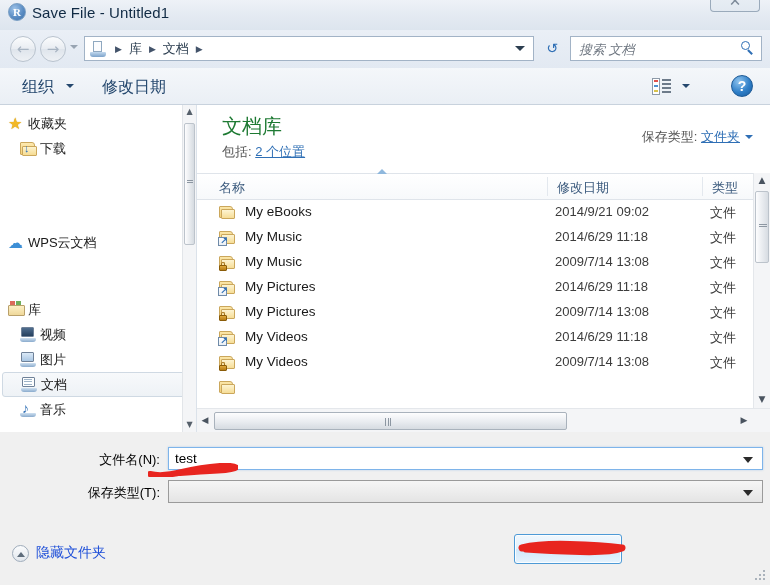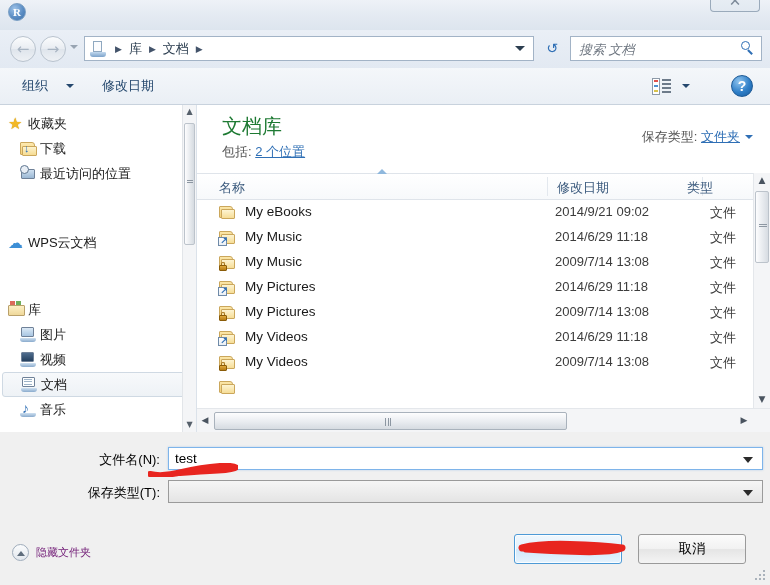--- a/index.html
+++ b/index.html
@@ -187,21 +187,21 @@
   
   .toolbar {
     position: absolute;
     left: 0; top: 68px; width: 770px; height: 37px;
     background: linear-gradient(to bottom, #f4f7fa 0%, #eaeff5 100%);
     border-bottom: 1px solid #c8d2dd;
     box-sizing: border-box;
   }
   .tb-item {
     position: absolute; top: 9px;
-    font-size: 13px;
+    font-size: 16px;
     color: #25486e;
     white-space: nowrap;
   }
   .tb-organize { left: 22px; }
   .tb-caret {
     position: absolute; top: 16px;
     width: 0; height: 0;
     border-left: 4px solid transparent;
     border-right: 4px solid transparent;
     border-top: 4px solid #25486e;
@@ -502,21 +502,21 @@
     box-sizing: border-box;
   }
   .col {
     position: absolute; top: 5px;
     font-size: 13px;
     color: #3b5a7d;
     white-space: nowrap;
   }
   .col-name { left: 22px; }
   .col-date { left: 360px; }
-  .col-type { left: 490px; }
+  .col-type { left: 515px; }
   .col-div {
     position: absolute; top: 3px;
     width: 1px; height: 19px;
     background: #e3e8ee;
   }
   .col-div-1 { left: 350px; }
   .col-div-2 { left: 505px; }
   .sort-ind {
     position: absolute; left: 180px; top: -5px;
     width: 0; height: 0;
@@ -736,22 +736,22 @@
     margin-right: 7px;
   }
   .hf-circle .chev {
     position: absolute; left: 4px; top: 6px;
     width: 0; height: 0;
     border-left: 4px solid transparent;
     border-right: 4px solid transparent;
     border-bottom: 5px solid #5f6d7c;
   }
   .hf-label {
-    font-size: 11px;
-    color: #701a75;
+    font-size: 14px;
+    color: #1d4ed8;
   }
   .btn {
     position: absolute;
     width: 108px; height: 30px;
     box-sizing: border-box;
     border-radius: 3px;
     font-size: 13.5px;
     text-align: center;
     line-height: 28px;
     color: #000;
@@ -793,20 +793,21 @@
     width: 110px; height: 16px;
   }
 </style>
 </head>
 <body>
 
 <div class="dialog">
 
   <div class="titlebar">
     <div class="title-icon">R</div>
+    <div class="title-text">Save File - Untitled1</div>
     <div class="close-btn">
       <div class="close-x">✕</div>
     </div>
   </div>
 
   <div class="addrbar">
     <div class="nav-btn nav-back">
       <div class="nav-arrow">←</div>
     </div>
     <div class="nav-btn nav-fwd">
@@ -865,27 +866,20 @@
       <div class="nav-row child">
         <span class="nav-ico">
           <span class="folder-ic">
               <span class="back"></span>
               <span class="front"></span>
             </span>
           <span class="dl-arrow">↓</span>
         </span>
         <span class="nav-label">下载</span>
       </div>
-      <div class="nav-row child">
-        <span class="nav-ico ico-recent">
-          <span class="m"></span>
-            <span class="c"></span>
-        </span>
-        <span class="nav-label">最近访问的位置</span>
-      </div>
     </div>
 
     <div class="nav-group" style="top:125px;">
       <div class="nav-row">
         <span class="nav-ico">
           <span class="ico-cloud">☁</span>
         </span>
         <span class="nav-label">WPS云文档</span>
       </div>
     </div>
@@ -893,32 +887,32 @@
     <div class="nav-group" style="top:192px;">
       <div class="nav-row">
         <span class="nav-ico ico-lib">
           <span class="b1"></span>
             <span class="t"></span>
             <span class="t2"></span>
         </span>
         <span class="nav-label">库</span>
       </div>
       <div class="nav-row child">
+        <span class="nav-ico ico-dev ico-video">
+          <span class="scr"></span>
+            <span class="base"></span>
+        </span>
+        <span class="nav-label">视频</span>
+      </div>
+      <div class="nav-row child">
         <span class="nav-ico ico-dev ico-pic">
           <span class="scr"></span>
             <span class="base"></span>
         </span>
         <span class="nav-label">图片</span>
-      </div>
-      <div class="nav-row child">
-        <span class="nav-ico ico-dev ico-video">
-          <span class="scr"></span>
-            <span class="base"></span>
-        </span>
-        <span class="nav-label">视频</span>
       </div>
       <div class="nav-row child selected">
         <span class="nav-ico ico-dev ico-doc">
           <span class="scr"></span>
             <span class="lines"></span>
             <span class="base"></span>
         </span>
         <span class="nav-label">文档</span>
       </div>
       <div class="nav-row child">
@@ -1112,21 +1106,20 @@
   </div>
 
   <div class="bottombar">
     <div class="hide-folders">
       <span class="hf-circle">
           <span class="chev"></span>
         </span>
       <span class="hf-label">隐藏文件夹</span>
     </div>
     <div class="btn btn-save">Save</div>
-    <div class="btn btn-cancel">取消</div>
     <div class="resize-grip"></div>
   </div>
 
   <svg class="annot annot-filename" viewBox="0 0 90 14">
     <path d="M2,11 C10,13 22,12 34,9 C46,6 58,4 72,3 C80,2.5 86,3 88,4.5 C86,6.5 78,7 70,7.5 C58,8 44,9 32,10" fill="none" stroke="#e8251f" stroke-width="6" stroke-linecap="round" stroke-linejoin="round"></path>
   </svg>
 
   <svg class="annot annot-save" viewBox="0 0 110 16">
     <path d="M4,8 C16,5 34,4 52,4.5 C70,5 88,6 104,8 C96,11 80,12 62,11.5 C44,11 22,10 8,9" fill="none" stroke="#e8251f" stroke-width="7" stroke-linecap="round" stroke-linejoin="round"></path>
   </svg>

